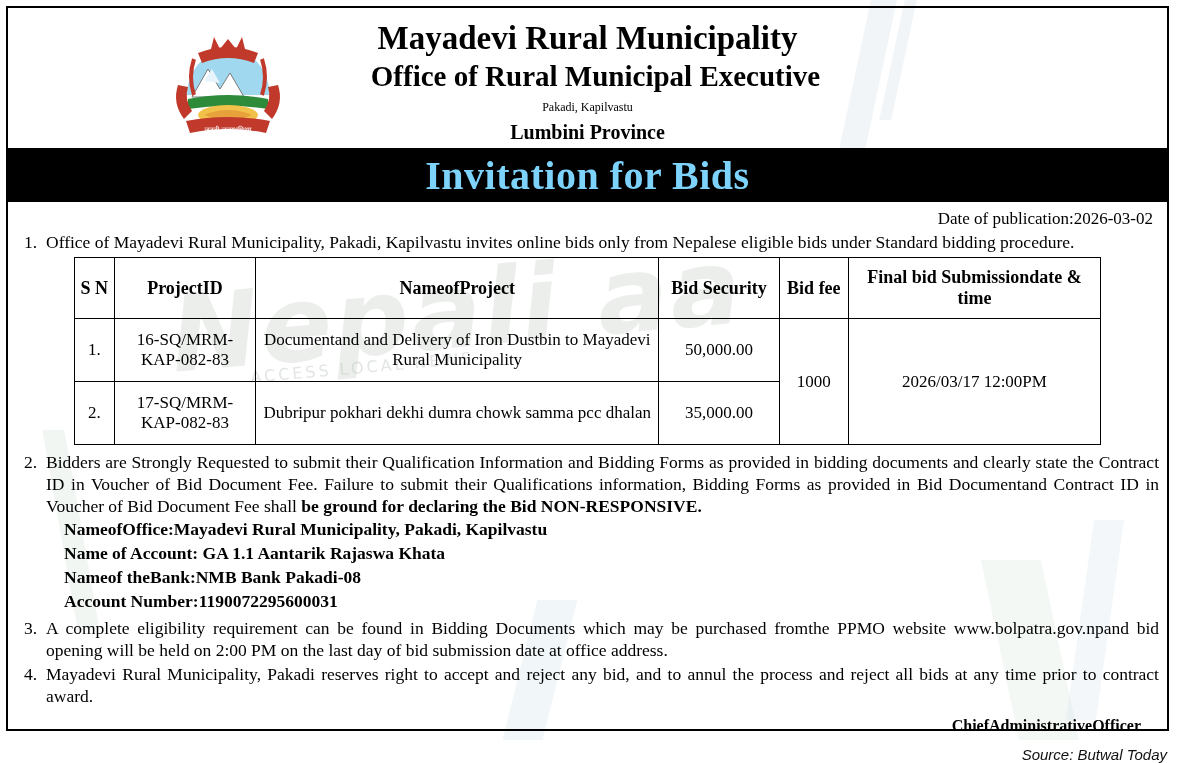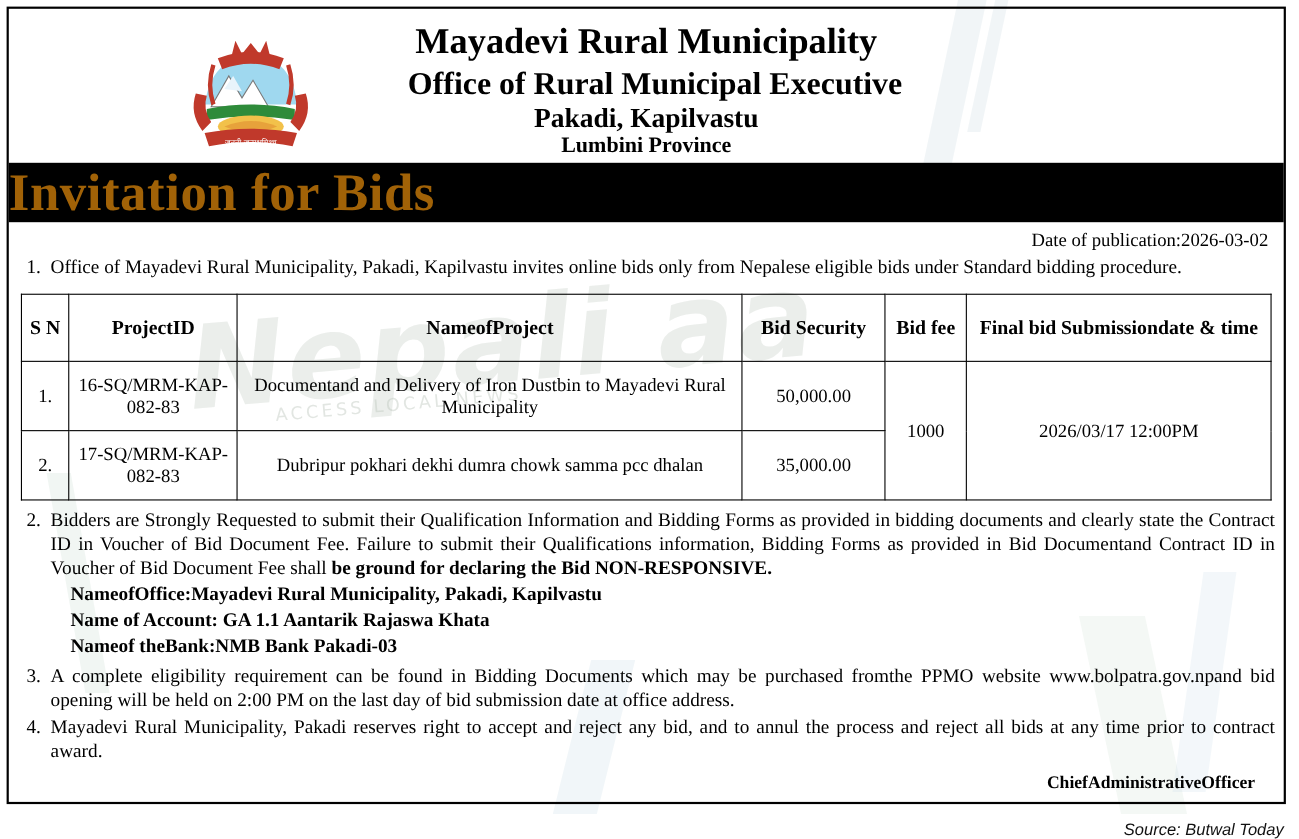--- a/index.html
+++ b/index.html
@@ -98,37 +98,38 @@
     font-weight: bold;
     line-height: 40px;
   }
   .h-title2 {
     font-size: 29px;
     font-weight: bold;
     line-height: 37px;
     padding-left: 16px;
   }
   .h-title3 {
-    font-size: 25px;
-    font-weight: bold;
+    font-size: 12px;
+    font-weight: normal;
     line-height: 25px;
   }
   .h-title4 {
     font-size: 20px;
     font-weight: bold;
     line-height: 25px;
   }
 
   
   .banner {
     background: #000;
-    color: #a16207;
+    color: #7dd3fc;
+    text-align: center;
     height: 52px;
     line-height: 52px;
-    font-size: 48px;
+    font-size: 40px;
     font-weight: bold;
     letter-spacing: 0.5px;
   }
 
   .body-area {
     position: relative;
     padding: 4px 8px 0 8px;
     z-index: 3;
   }
 
@@ -152,22 +153,22 @@
     text-align: left;
     padding-left: 8px;
     box-sizing: border-box;
   }
   .numbered .txt {
     flex: 1;
   }
 
   
   table.bids {
-    width: 1137px;
-    margin: 14px auto 0 auto;
+    width: 1027px;
+    margin: 4px auto 0 auto;
     border-collapse: collapse;
     font-size: 17px;
     background: transparent;
   }
   table.bids th, table.bids td {
     border: 1px solid #000;
     text-align: center;
     vertical-align: middle;
     padding: 4px 4px;
   }
@@ -296,21 +297,22 @@
 
       <div class="numbered" style="margin-top:6px;">
         <div class="num">2.</div>
         <div class="txt">
           <span>Bidders are Strongly Requested to submit their Qualification Information and Bidding Forms as provided in bidding documents and clearly state the Contract ID in Voucher of Bid Document Fee. Failure to submit their Qualifications information, Bidding Forms as provided in Bid Documentand Contract ID in Voucher of Bid Document Fee shall </span><span class="bold">be ground for declaring the Bid NON-RESPONSIVE.</span>
         </div>
       </div>
 
       <div class="acct-line">NameofOffice:Mayadevi Rural Municipality, Pakadi, Kapilvastu</div>
       <div class="acct-line">Name of Account: GA 1.1 Aantarik Rajaswa Khata</div>
-      <div class="acct-line">Nameof theBank:NMB Bank Pakadi-03</div>
+      <div class="acct-line">Nameof theBank:NMB Bank Pakadi-08</div>
+      <div class="acct-line">Account Number:1190072295600031</div>
 
       <div class="numbered" style="margin-top:4px;">
         <div class="num">3.</div>
         <div class="txt">A complete eligibility requirement can be found in Bidding Documents which may be purchased fromthe PPMO website www.bolpatra.gov.npand bid opening will be held on 2:00 PM on the last day of bid submission date at office address.</div>
       </div>
 
       <div class="numbered" style="margin-top:2px;">
         <div class="num">4.</div>
         <div class="txt">Mayadevi Rural Municipality, Pakadi reserves right to accept and reject any bid, and to annul the process and reject all bids at any time prior to contract award.</div>
       </div>

